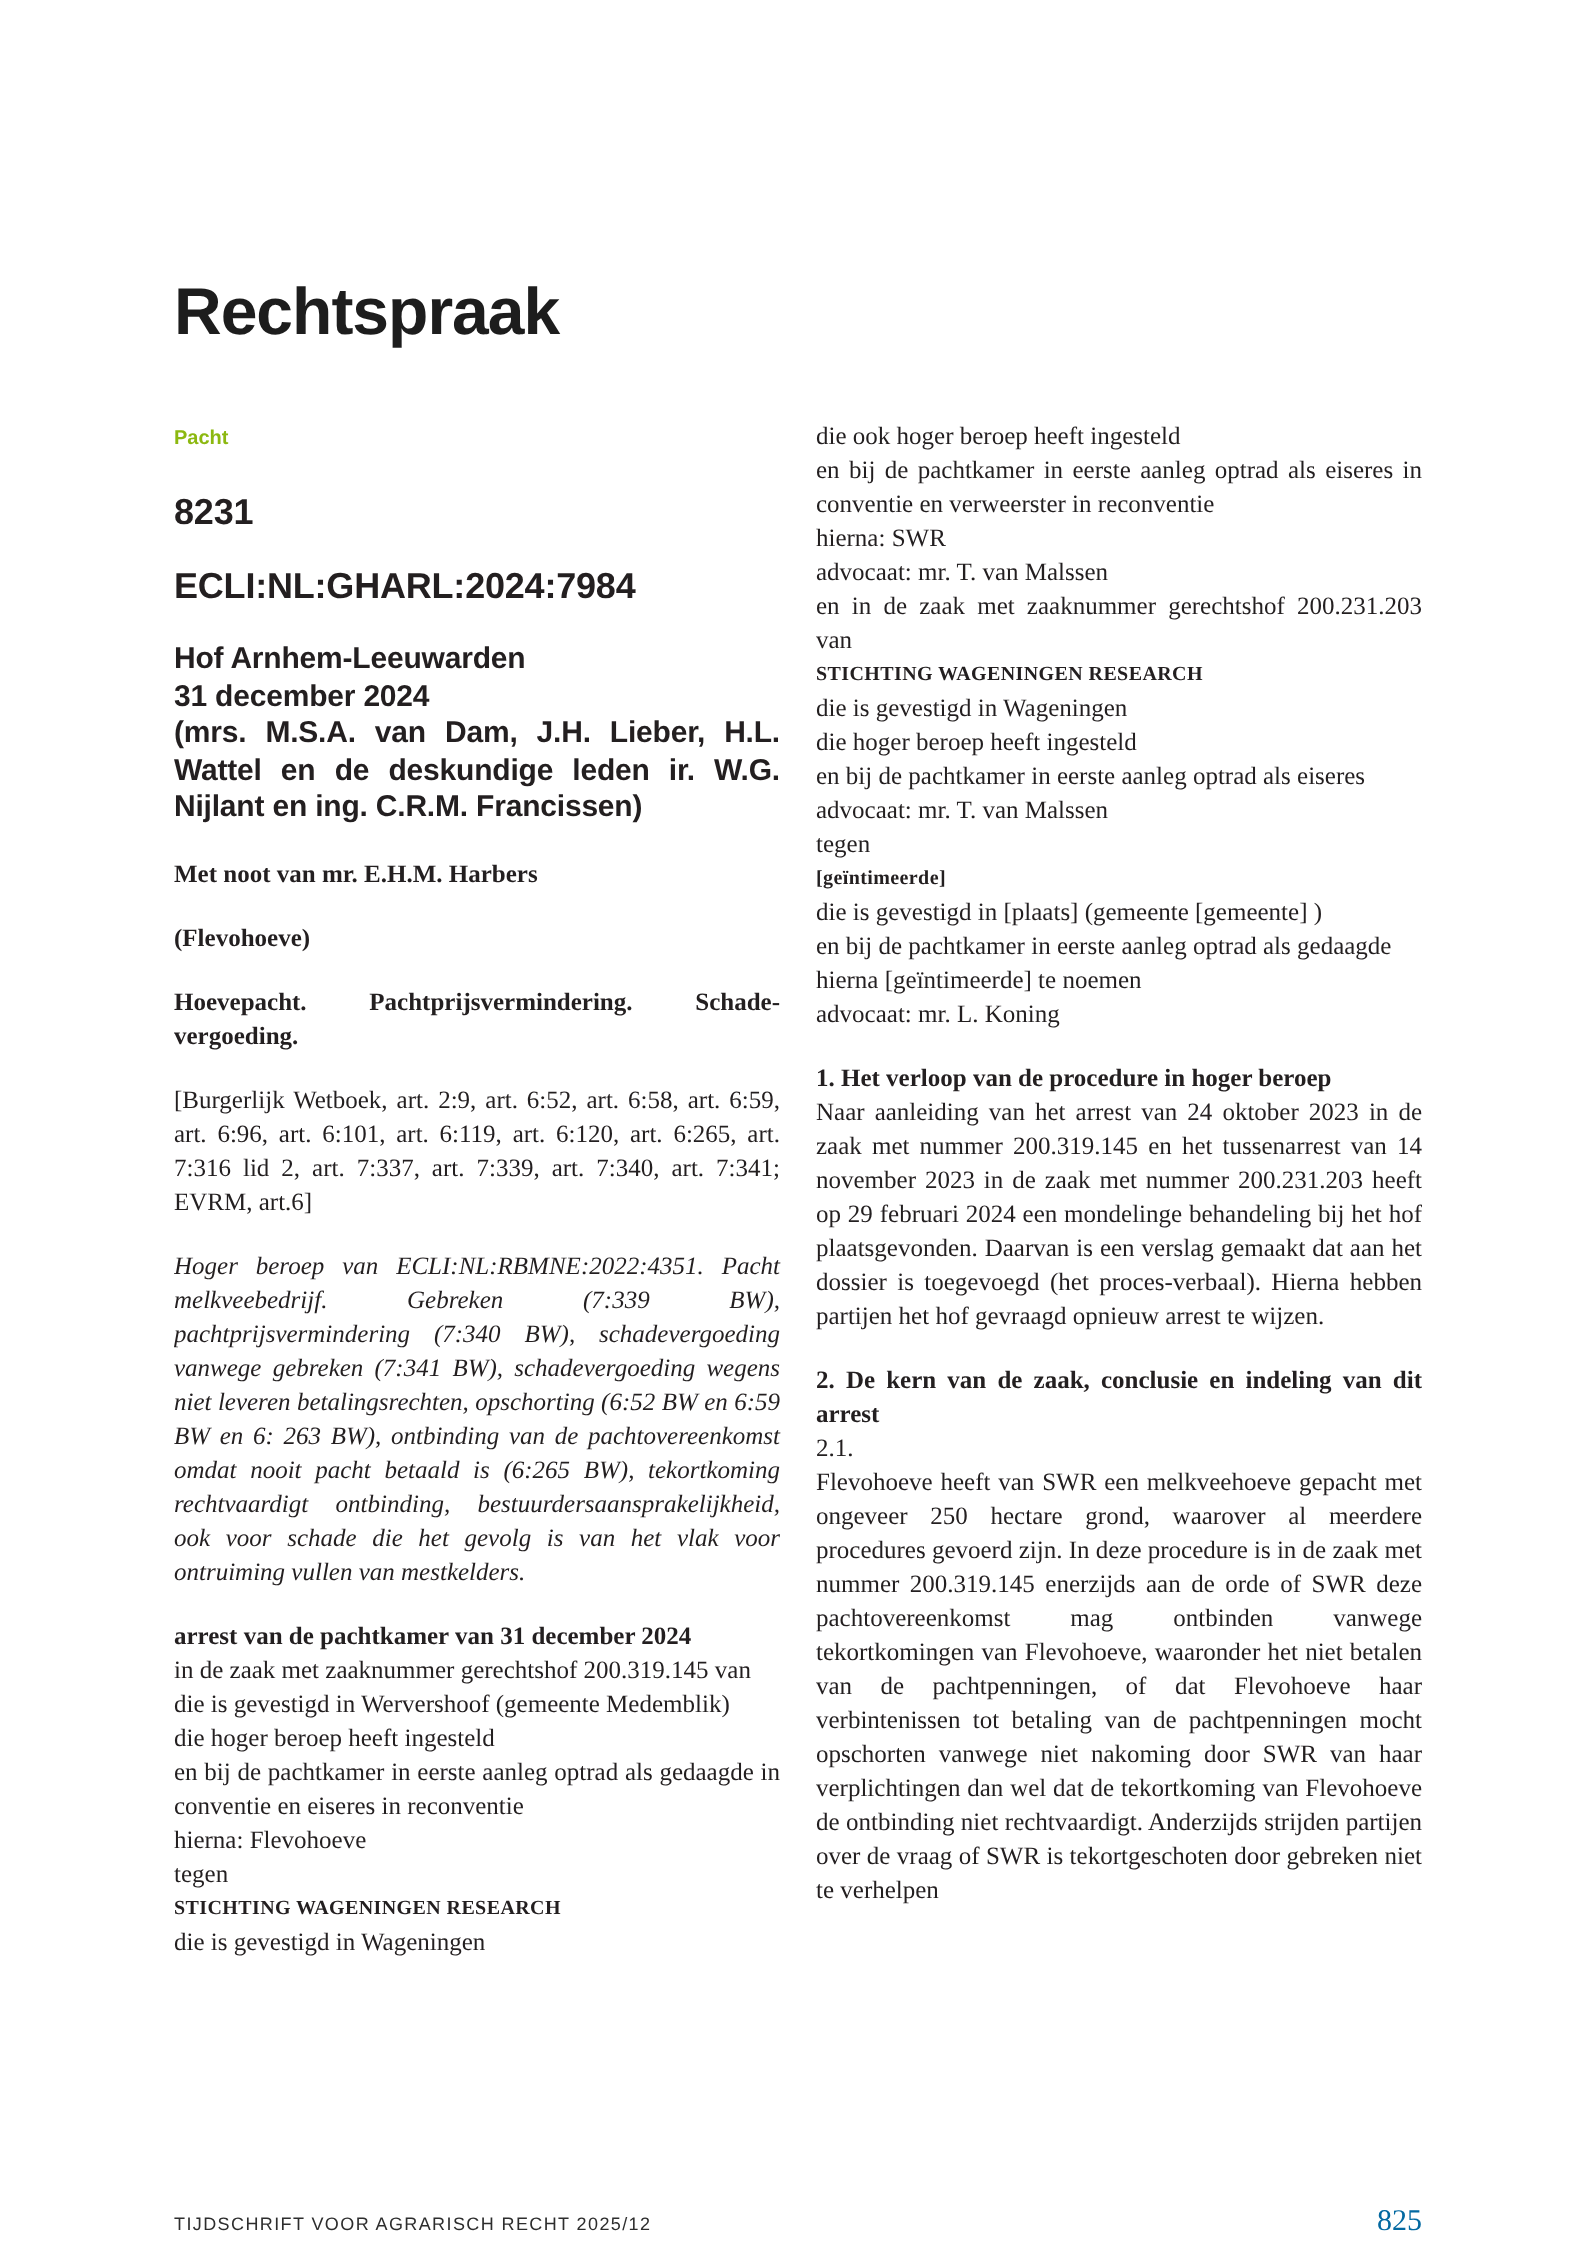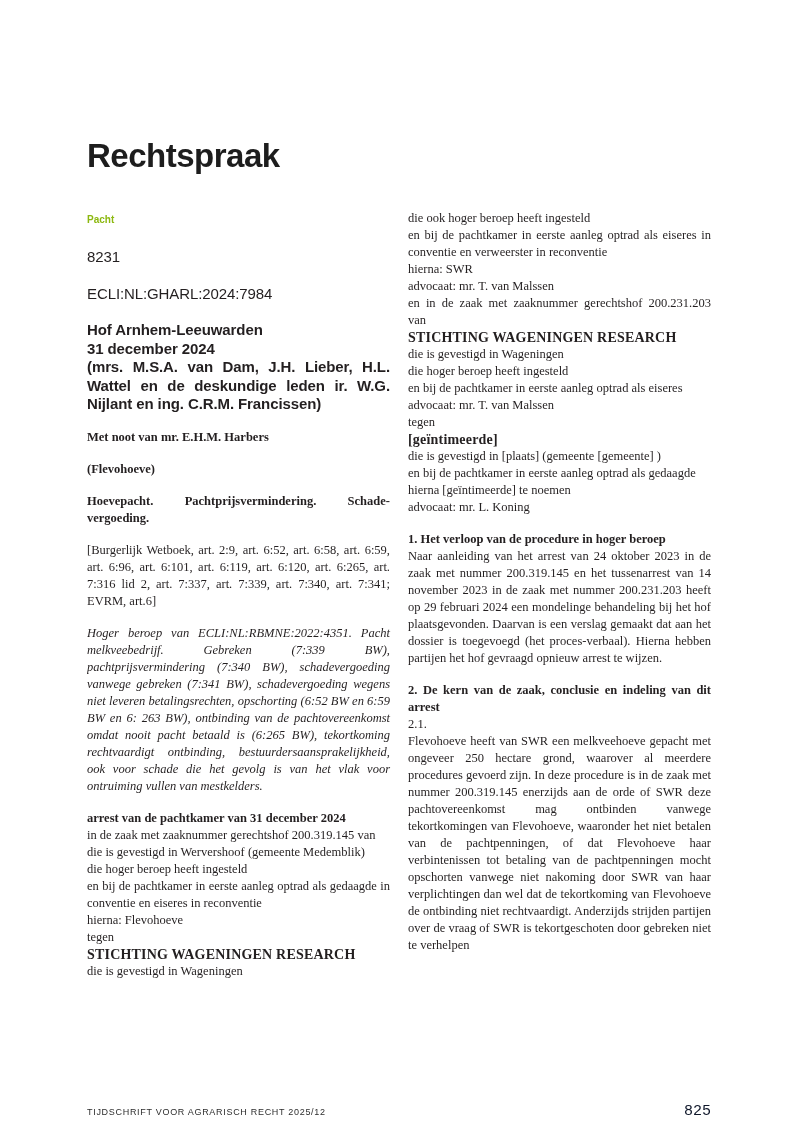--- a/index.html
+++ b/index.html
@@ -16,45 +16,45 @@
   }
   .columns { display:flex; gap:18px; margin-top:36px; height:828px; overflow:hidden; }
   .col { width:303px; font-size:12.5px; line-height:17px; }
   
   .seclabel {
     font-family:"Liberation Sans", sans-serif; font-weight:bold;
     font-size:10px; line-height:19px; margin-bottom:18px;
   }
   
   .hs {
-    font-family:"Liberation Sans", sans-serif; font-weight:normal;
-    font-size:15px; line-height:19px; margin-bottom:18px; letter-spacing:-0.1px;
+    font-family:"Liberation Sans", sans-serif; font-weight:bold;
+    font-size:18px; line-height:19px; margin-bottom:18px; letter-spacing:-0.1px;
   }
   .courtblock { margin-bottom:15px; }
   .courtblock .cline {
     font-family:"Liberation Sans", sans-serif; font-weight:bold;
     font-size:15px; line-height:18.5px; letter-spacing:-0.1px;
   }
   .j { text-align:justify; }
   .b { font-weight:bold; }
   .i { font-style:italic; }
   .blk { margin-bottom:15px; }
-  .pname { font-weight:bold; letter-spacing:0.2px; font-size:14px; line-height:17px; }
+  .pname { font-weight:bold; letter-spacing:0.2px; font-size:10px; line-height:17px; }
   .pline { line-height:17px; }
   .sechead { font-weight:bold; }
   .gap-top { margin-top:15px; }
   .footer {
     position:absolute; left:87px; top:1059px; width:624px;
     display:flex; justify-content:space-between; align-items:baseline;
   }
   .journal {
     font-family:"Liberation Sans", sans-serif; font-size:9px;
     letter-spacing:0.7px; color:#2d2d2d;margin-top:48px;
   }
-  .pagenum { font-family:Liberation Mono, monospace; font-size:15px; color:#0f172a; }
+  .pagenum { font-family:Liberation Serif, serif; font-size:15px; color:#0369a1; }
 </style>
 </head>
 <body>
 
 <div class="page">
   <div class="content">
 
     <h1 class="title">Rechtspraak</h1>
 
     <div class="columns">

